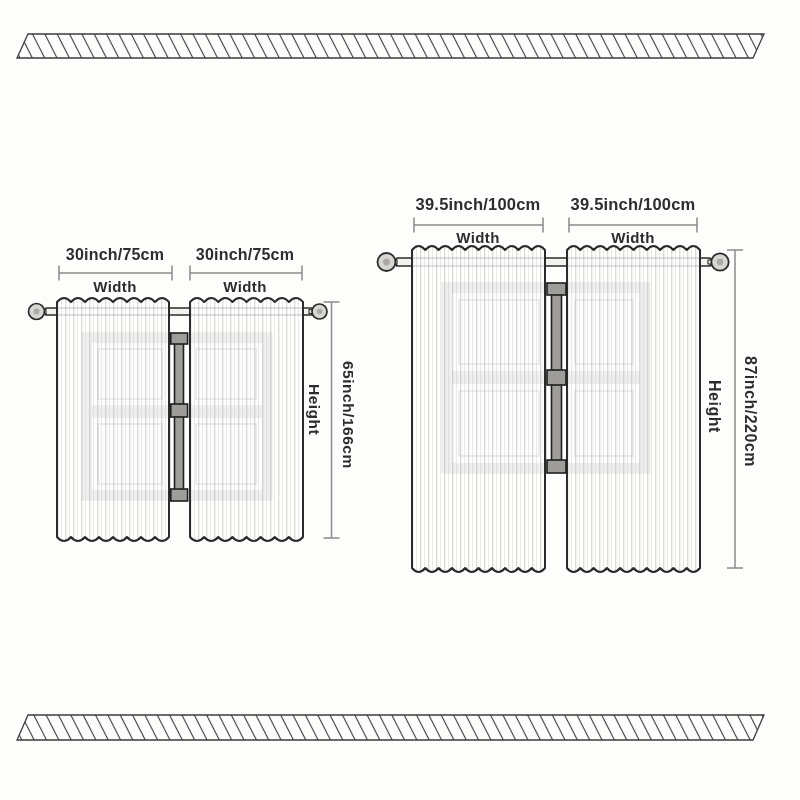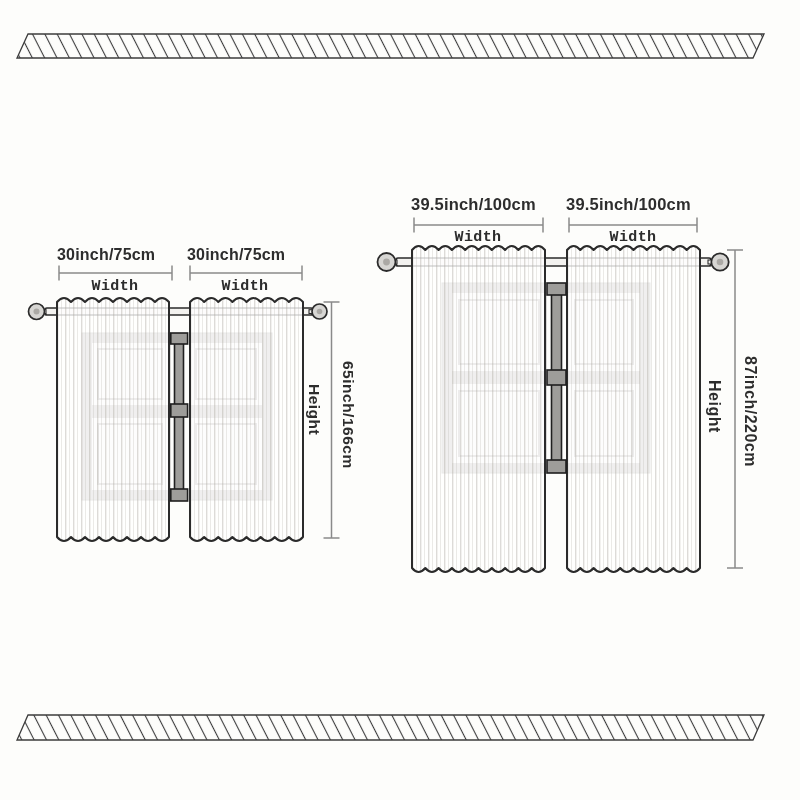--- a/index.html
+++ b/index.html
@@ -2,23 +2,23 @@
 <html><head>
 <meta charset="utf-8">
 <style>
   html,body{margin:0;padding:0;background:#fdfdfb;}
   #stage{
     position:relative;width:800px;height:800px;background:#fdfdfb;
     font-family:"Liberation Sans", sans-serif;overflow:hidden;
   }
   #gfx{position:absolute;left:0;top:0;}
   .txt{position:absolute;color:#2d2d2d;font-weight:bold;line-height:1.1;}
-  .dim-label{font-size:16px;text-align:left;letter-spacing:.2px;}
+  .dim-label{font-size:16px;text-align:center;letter-spacing:.2px;}
   .dim-label.big{font-size:16.5px;}
-  .dim-caption{font-size:15px;text-align:center;letter-spacing:.4px;font-family:Liberation Mono, monospace;}
+  .dim-caption{font-size:15px;text-align:center;letter-spacing:.4px;}
   .vlabel{writing-mode:vertical-rl;font-size:15.5px;letter-spacing:.5px;white-space:nowrap;}
   .vlabel.big{font-size:16px;}
 </style>
 </head>
 <body>
 
 <div id="stage">
 
   <svg id="gfx" width="800" height="800" viewBox="0 0 800 800">
     <defs>

